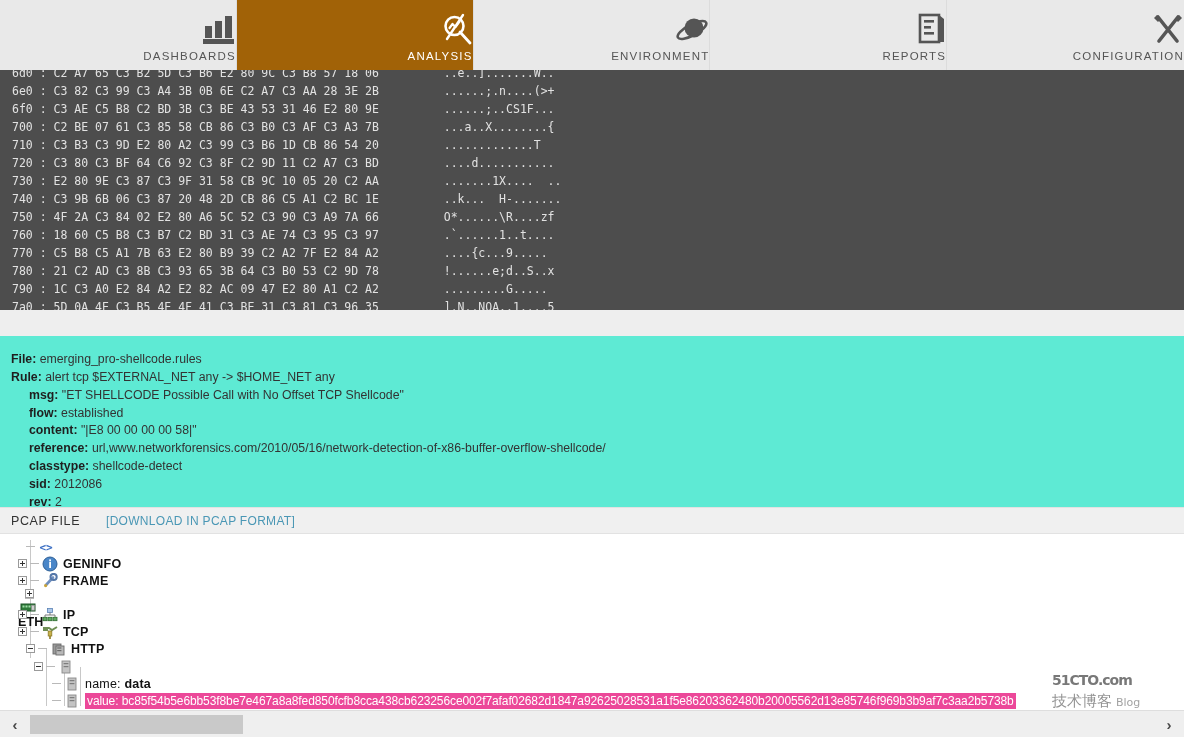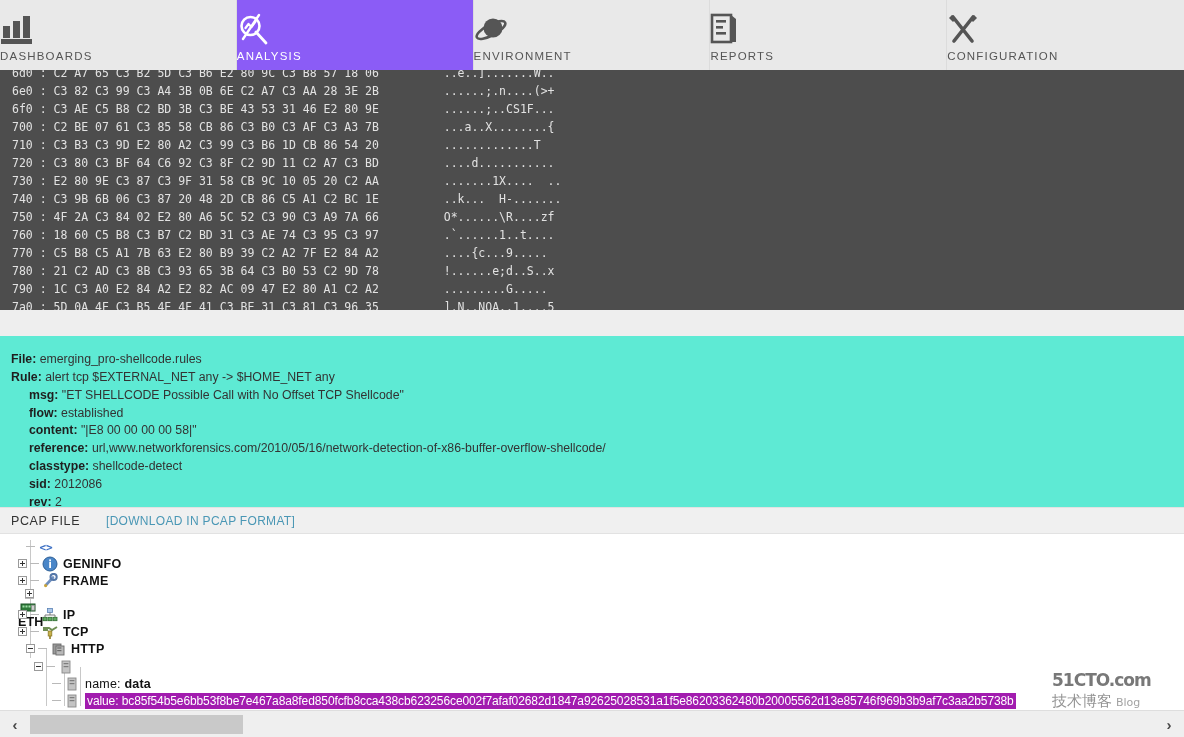--- a/index.html
+++ b/index.html
@@ -15,27 +15,27 @@
   #topnav {
     position: absolute; top: 0; left: 0;
     width: 1184px; height: 70px;
     display: flex;
     z-index: 20;
   }
   .nav-item {
     width: 236.8px; height: 70px;
     background: #e9e9e9;
     display: flex; flex-direction: column;
-    align-items: flex-start; justify-content: center;
+    align-items: flex-end; justify-content: center;
     color: #555;
     border-right: 1px solid #dcdcdc;
     cursor: pointer;
   }
   .nav-item:last-child { border-right: none; }
-  .nav-item.active { background: #8b5cf6; color: #ffffff; }
+  .nav-item.active { background: #a16207; color: #ffffff; }
   .nav-icon { height: 36px; display: flex; align-items: flex-end; justify-content: center; }
   .nav-icon svg { display: block; }
   .nav-label {
     font-size: 11.5px; letter-spacing: 1.2px;
     margin-top: 5px; font-weight: 400;
     white-space: nowrap;
   }
 
   
   #hexwrap {
@@ -124,41 +124,41 @@
     left: 3px; top: 1px; width: 1px; height: 5px; background: #333;
   }
   .dash {
     width: 9px; height: 1px; background: #b9b9b9; margin-right: 3px; flex: 0 0 auto;
   }
   .ticon { width: 16px; height: 16px; margin-right: 5px; flex: 0 0 auto; }
   .tlabel { font-weight: bold; letter-spacing: .2px; }
   .tlabel.plain { font-weight: normal; }
   .tlabel.plain b { font-weight: bold; }
   .sel {
-    background: #a21caf; color: #ffffff;
+    background: #ec4899; color: #ffffff;
     padding: 1px 2px;
     font-family: "Liberation Sans", sans-serif;
     font-size: 12px;
     letter-spacing: -0.1px;
   }
   .vline {
     position: absolute; width: 1px;
     background: #c8c8c8;
   }
 
   
   #watermark {
     position: absolute; right: 4px; bottom: 22px;
     width: 128px; height: 46px;
     z-index: 30; pointer-events: none;
     opacity: .92;
   }
   #wm-top {
     font-family: "DejaVu Sans", sans-serif;
-    font-weight: bold; font-size: 17px;
+    font-weight: bold; font-size: 14px;
     color: #6d6d6d;
     text-shadow: 1px 1px 0 #ffffff;
     letter-spacing: -1px;
     line-height: 22px;
   }
   #wm-bot { line-height: 20px; }
   #wm-cn {
     font-family: "DejaVu Sans", sans-serif;
     font-size: 15px; color: #8a8a8a;
     text-shadow: 1px 1px 0 #fff;

